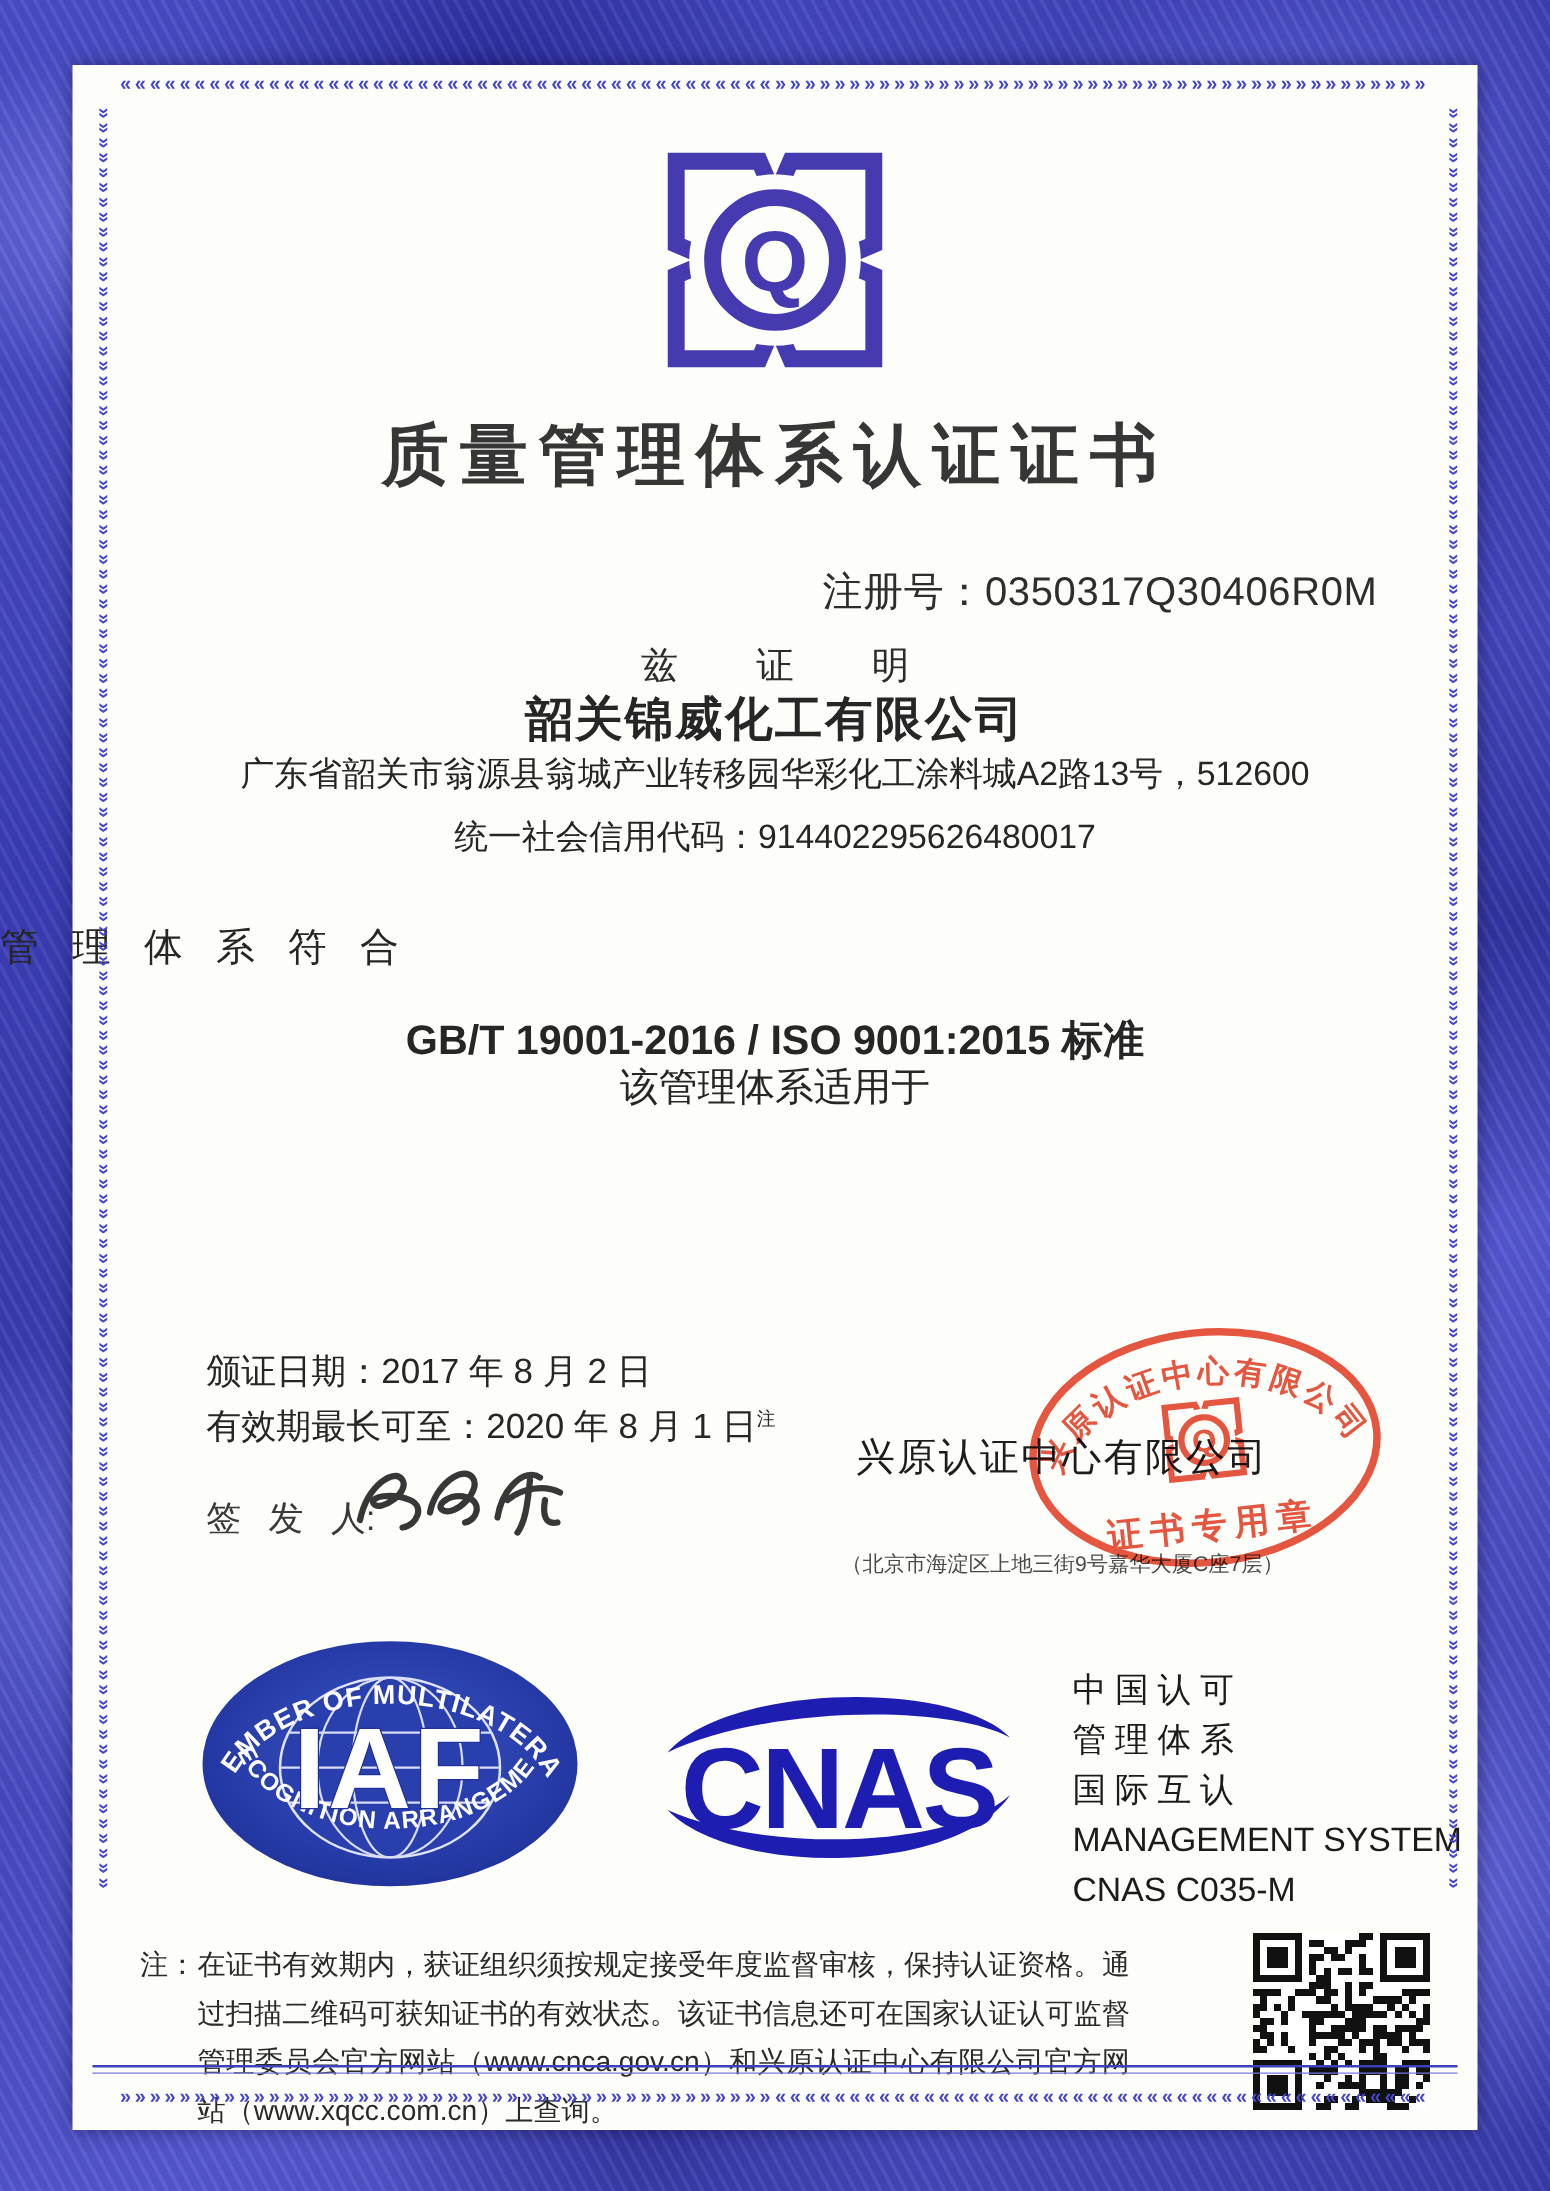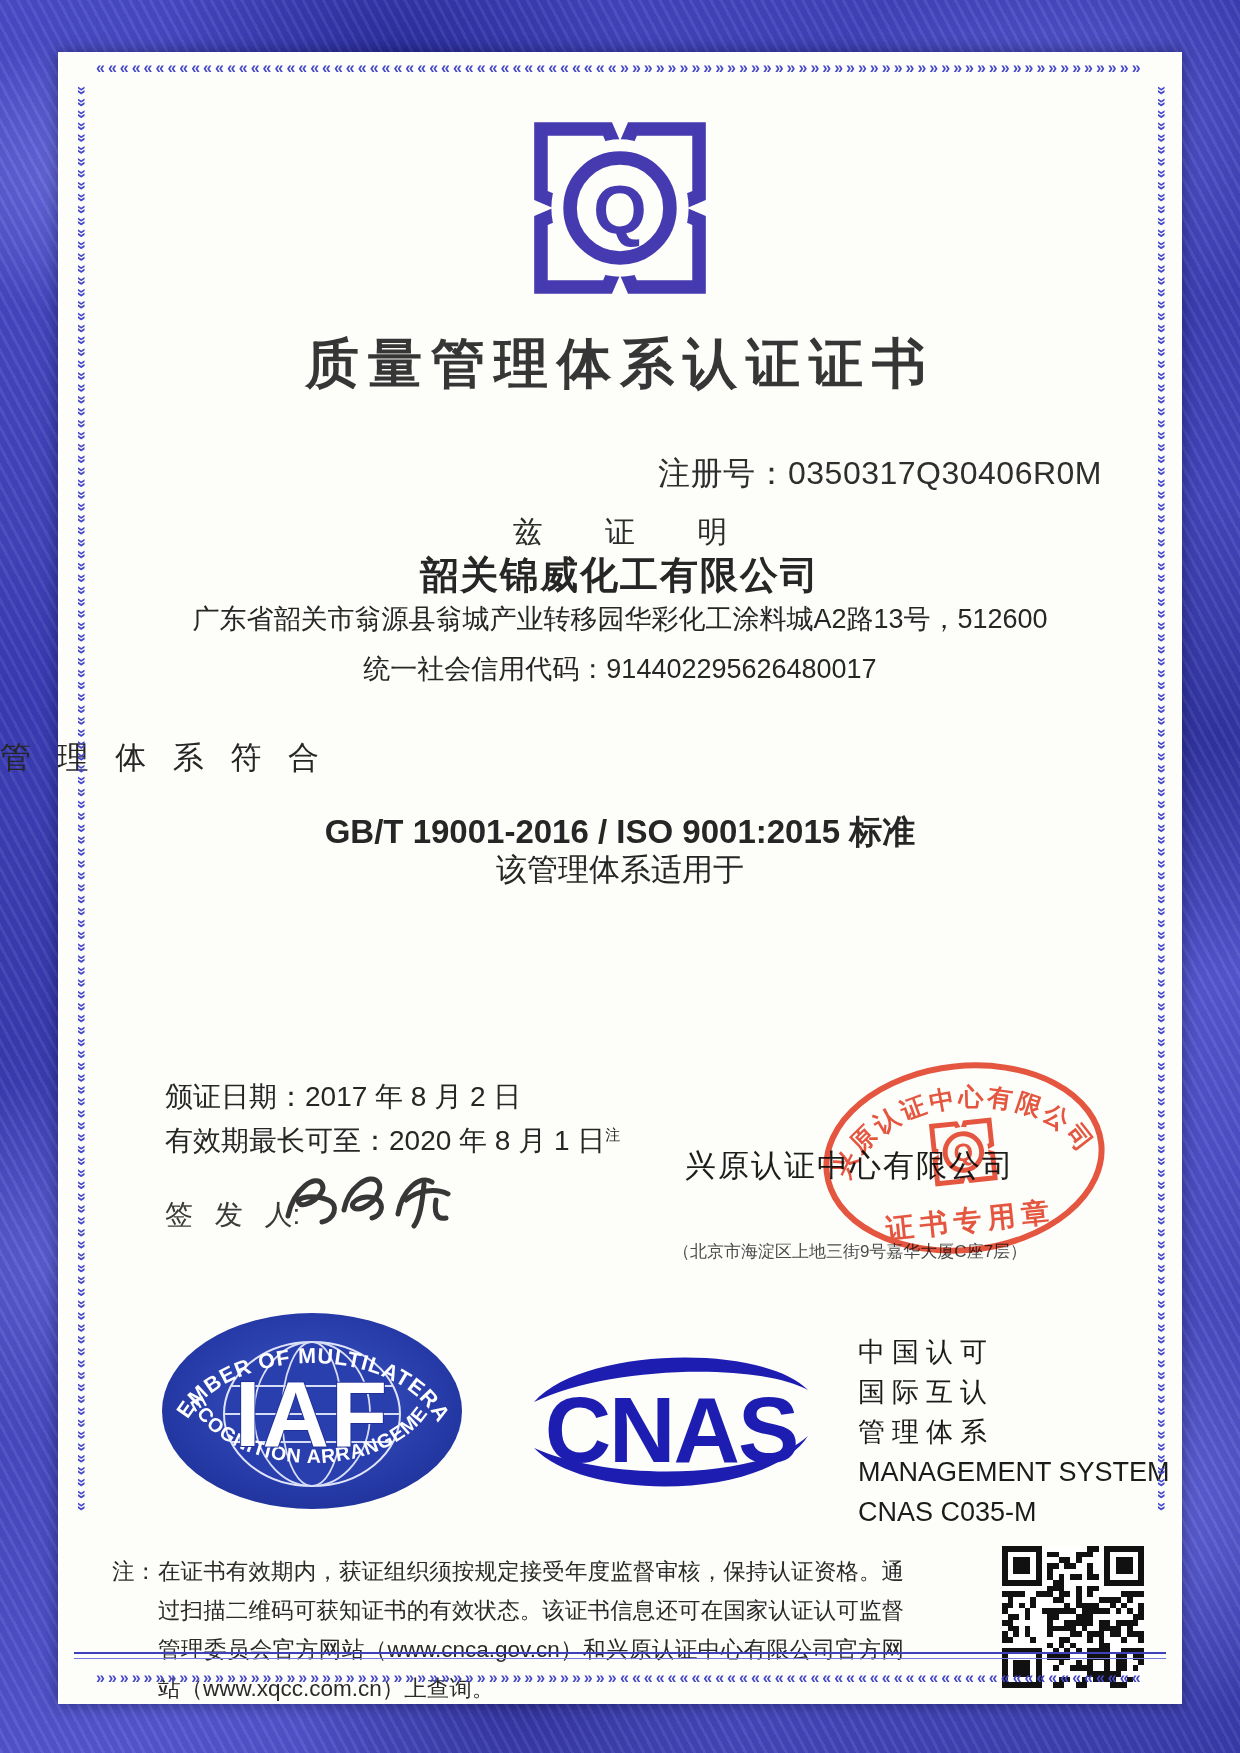--- a/index.html
+++ b/index.html
@@ -180,22 +180,22 @@
   </svg>
 
   <svg class="abs cnas" viewBox="0 0 318 168">
     <path d="M22,62 C72,6 252,4 296,50 C244,22 96,26 22,62 Z" fill="#1d1db2"></path>
     <path d="M22,108 C74,162 254,160 296,96 C248,140 98,142 22,108 Z" fill="#1d1db2"></path>
     <text x="159" y="122" font-size="92" font-weight="bold" fill="#1d1db2" text-anchor="middle" letter-spacing="-2">CNAS</text>
   </svg>
 
   <div class="abs cnas-text">
     <div class="cn">中国认可</div>
+    <div class="cn">管理体系</div>
     <div class="cn">国际互认</div>
-    <div class="cn">管理体系</div>
     <div>MANAGEMENT SYSTEM</div>
     <div>CNAS C035-M</div>
   </div>
 
   <div class="abs note">
     <span class="prefix">注：</span>
     <span>在证书有效期内，获证组织须按规定接受年度监督审核，保持认证资格。通过扫描二维码可获知证书的有效状态。该证书信息还可在国家认证认可监督管理委员会官方网站（www.cnca.gov.cn）和兴原认证中心有限公司官方网站（www.xqcc.com.cn）上查询。</span>
   </div>
 
   <div class="abs qr">

